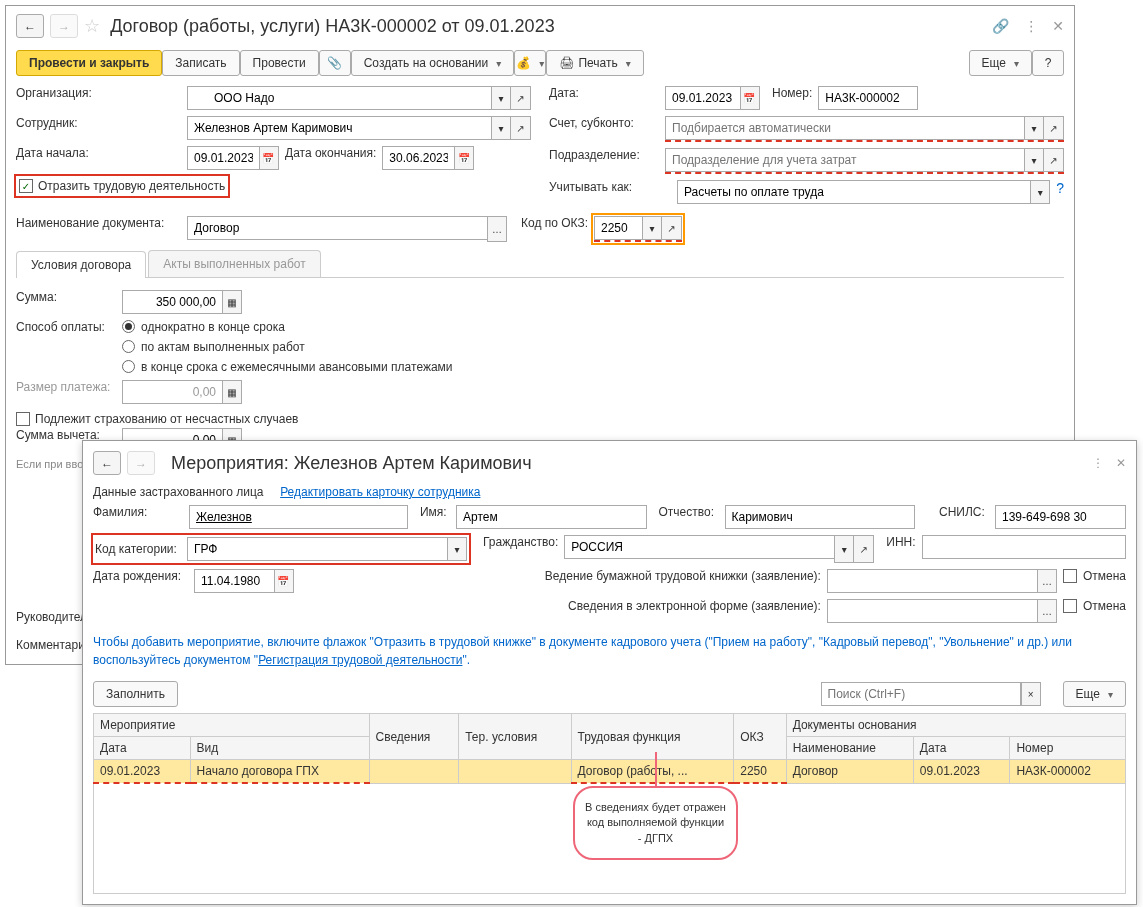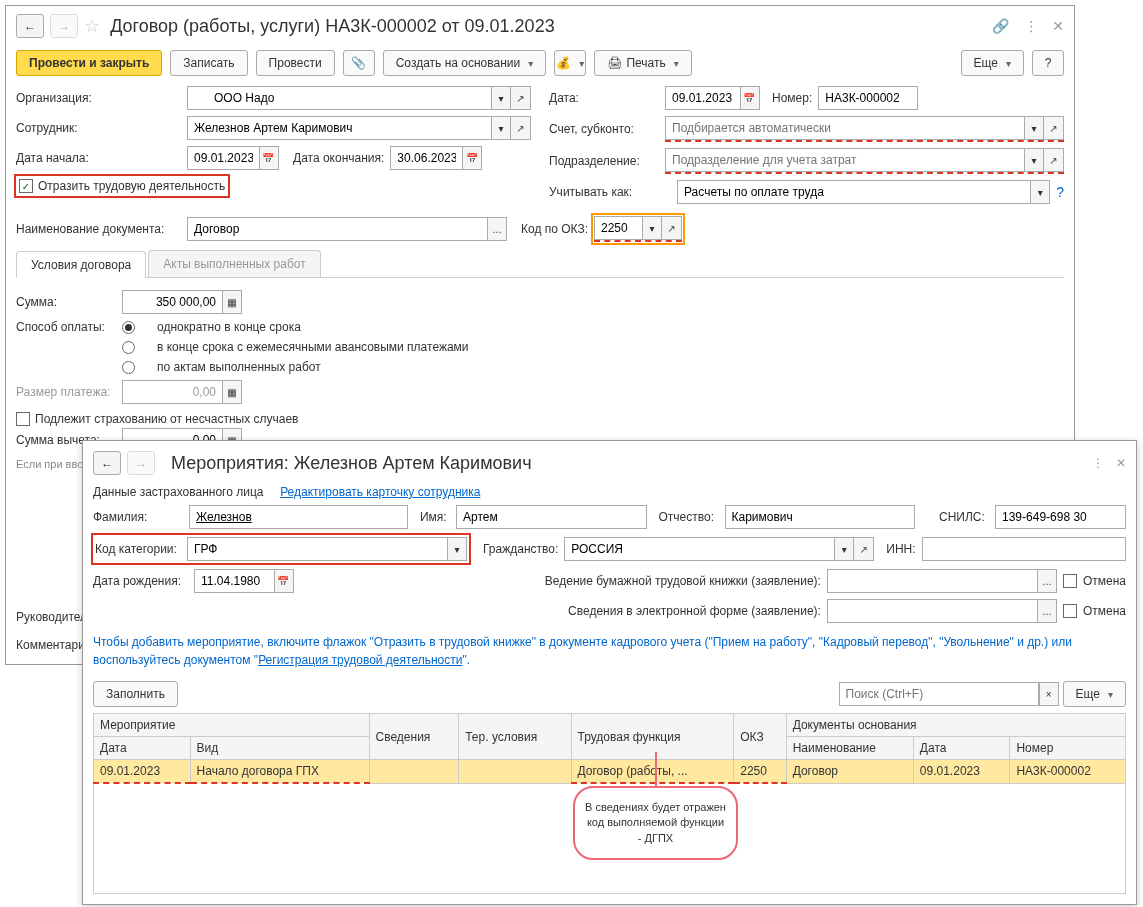--- a/index.html
+++ b/index.html
@@ -7,28 +7,28 @@
 .window { border: 1px solid #999; background: #fff; position: relative; }
 .w1 { width: 1070px; height: 660px; margin: 5px; }
 .w2 { width: 1055px; height: 465px; position: absolute; left: 82px; top: 440px; background: #fff; border: 1px solid #999; box-shadow: 0 2px 8px rgba(0,0,0,0.2); }
 .titlebar { display: flex; align-items: center; padding: 8px 10px; gap: 6px; }
 .nav-btn { width: 28px; height: 24px; border: 1px solid #aaa; background: #f5f5f5; border-radius: 3px; display: flex; align-items: center; justify-content: center; cursor: pointer; }
 .nav-btn.disabled { opacity: 0.4; }
 .star-icon { font-size: 18px; color: #ccc; }
 .title { font-size: 18px; font-weight: normal; margin-left: 4px; }
 .title-icons { margin-left: auto; display: flex; gap: 14px; align-items: center; }
 .title-icons span { color: #999; cursor: pointer; font-size: 14px; }
-.toolbar { display: flex; gap: 8px; padding: 4px 10px 10px; align-items: center; }
+.toolbar { display: flex; padding: 4px 10px 10px; align-items: center; }
 .btn { border: 1px solid #aaa; background: #f9f9f9; padding: 5px 12px; border-radius: 3px; cursor: pointer; font-size: 12px; display: flex; align-items: center; gap: 4px; }
 .btn-yellow { background: #ffdb4d; border-color: #d4a800; font-weight: bold; }
 .btn-icon { width: 32px; padding: 5px 6px; justify-content: center; }
 .btn-dropdown::after { content: "▾"; margin-left: 4px; font-size: 10px; color: #666; }
 .spacer { flex: 1; }
 .form-area { padding: 0 10px; }
-.form-row { display: flex; align-items: center; margin-bottom: 6px; gap: 6px; }
+.form-row { display: flex; margin-bottom: 6px; gap: 6px; }
 .label { min-width: 100px; font-size: 12px; }
 .label-w { min-width: 165px; }
 .input { border: 1px solid #aaa; padding: 3px 6px; font-size: 12px; height: 24px; background: #fff; }
 .input-combo { display: flex; }
 .input-combo .input { border-right: none; }
 .combo-btn { width: 20px; border: 1px solid #aaa; background: #f5f5f5; display: flex; align-items: center; justify-content: center; font-size: 10px; cursor: pointer; }
 .combo-btn + .combo-btn { border-left: none; }
 .placeholder-input { color: #999; }
 .dotted-red { border-bottom: 2px dashed #d32; }
 .highlight-orange { outline: 2px solid #f90; outline-offset: 1px; }
@@ -36,32 +36,32 @@
 .two-col { display: flex; gap: 18px; }
 .col { flex: 1; }
 .checkbox-row { display: flex; align-items: center; gap: 5px; padding: 2px 0; }
 .checkbox { width: 14px; height: 14px; border: 1px solid #666; display: inline-flex; align-items: center; justify-content: center; font-size: 10px; color: #060; }
 .tabs { display: flex; border-bottom: 1px solid #ccc; margin-top: 8px; }
 .tab { padding: 6px 14px; border: 1px solid #ccc; border-bottom: none; background: #f5f5f5; cursor: pointer; border-radius: 4px 4px 0 0; margin-right: 2px; }
 .tab.active { background: #fff; position: relative; top: 1px; }
 .tab.inactive { color: #999; }
 .tab-content { padding: 12px 0; }
 .radio-group { display: flex; flex-direction: column; gap: 6px; }
-.radio-item { display: flex; align-items: center; gap: 22px; }
+.radio-item { display: flex; align-items: flex-start; gap: 6px; }
 .radio { width: 13px; height: 13px; border: 1px solid #666; border-radius: 50%; display: inline-flex; align-items: center; justify-content: center; }
 .radio.checked::after { content: ""; width: 7px; height: 7px; background: #333; border-radius: 50%; }
 .hint-text { color: #888; font-size: 11px; margin-top: 4px; }
 .link { color: #06c; text-decoration: underline; cursor: pointer; }
 .help-q { color: #06c; font-size: 14px; cursor: pointer; }
 .w2-title { font-size: 18px; margin-left: 10px; }
 .w2-header { display: flex; align-items: center; padding: 10px; gap: 6px; }
 .w2-actions { margin-left: auto; display: flex; gap: 12px; align-items: center; }
 .info-text { color: #06c; padding: 4px 10px; line-height: 1.5; }
 .table-area { padding: 8px 10px 10px; }
-.table-toolbar { display: flex; gap: 4px; align-items: center; margin-bottom: 6px; }
+.table-toolbar { display: flex; gap: 22px; align-items: center; margin-bottom: 6px; }
 .search-box { display: flex; margin-left: auto; }
 .search-box .input { width: 200px; margin-left: 8px; }
 table { border-collapse: collapse; width: 100%; font-size: 12px; }
 th, td { border: 1px solid #ccc; padding: 4px 6px; text-align: left; background: #fff; }
 th { background: #f5f5f5; font-weight: normal; }
 .row-highlight td { background: #ffe8a0; }
 .callout { position: absolute; left: 490px; top: 345px; width: 165px; border: 2px solid #e67; border-radius: 20px; padding: 12px 10px; text-align: center; background: #fff; font-size: 11px; line-height: 1.4; }
 .callout::before { content: ""; position: absolute; top: -36px; left: 80px; width: 2px; height: 36px; background: #e67; }
 .num-input { text-align: right; }
 </style>
@@ -112,21 +112,21 @@
             <div class="combo-btn">▾</div>
             <div class="combo-btn">↗</div>
           </div>
         </div>
         <div class="form-row">
           <span class="label label-w">Дата начала:</span>
           <div class="input-combo">
             <input class="input" style="width: 72px;" value="09.01.2023">
             <div class="combo-btn">📅</div>
           </div>
-          <span class="label" style="min-width:auto;margin-left:8px">Дата окончания:</span>
+          <span class="label" style="min-width:auto;">Дата окончания:</span>
           <div class="input-combo">
             <input class="input" style="width: 72px;" value="30.06.2023">
             <div class="combo-btn">📅</div>
           </div>
         </div>
         <div class="checkbox-row highlight-red-box" style="padding:3px;width:fit-content">
           <span class="checkbox">✓</span>
           <span>Отразить трудовую деятельность</span>
         </div>
       </div>
@@ -196,25 +196,25 @@
       </div>
       <div class="form-row" style="align-items:flex-start">
         <span class="label">Способ оплаты:</span>
         <div class="radio-group">
           <div class="radio-item">
               <span class="radio checked"></span>
               <span>однократно в конце срока</span>
             </div>
           <div class="radio-item">
               <span class="radio"></span>
-              <span>в конце срока с ежемесячными авансовыми платежами</span>
+              <span>по актам выполненных работ</span>
             </div>
           <div class="radio-item">
               <span class="radio"></span>
-              <span>по актам выполненных работ</span>
+              <span>в конце срока с ежемесячными авансовыми платежами</span>
             </div>
         </div>
       </div>
       <div class="form-row">
         <span class="label" style="color:#999">Размер платежа:</span>
         <div class="input-combo">
           <input class="input num-input" style="width: 100px; color: rgb(153, 153, 153);" value="0,00">
           <div class="combo-btn">▦</div>
         </div>
       </div>

